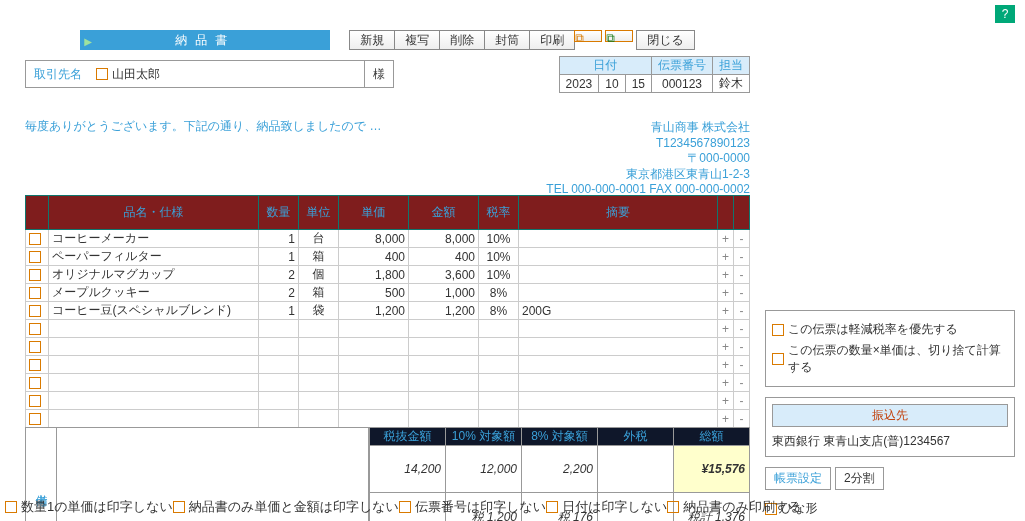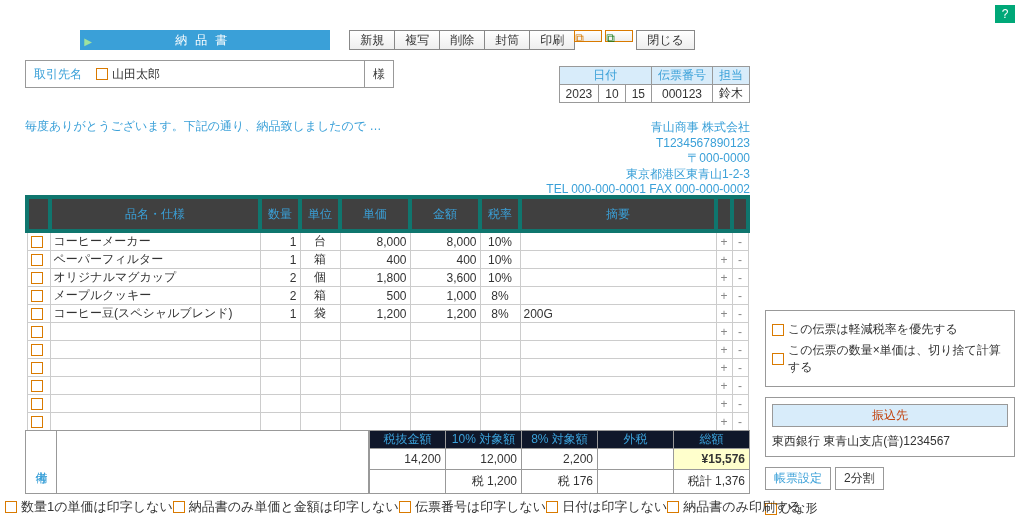--- a/index.html
+++ b/index.html
@@ -20,44 +20,44 @@
 .icn-dup2 { color: #1a7a1a; }
 
 
 .client-row { display: flex; align-items: center; margin-bottom: 8px; }
 .client-box { border: 1px solid #999; width: 340px; height: 28px; display: flex; align-items: center; }
 .client-lbl { color: #3aa0d8; padding: 0 8px; width: 70px; }
 .sq { width: 12px; height: 12px; border: 1px solid #d97a00; display: inline-block; margin-right: 4px; vertical-align: middle; }
 .sama { border: 1px solid #999; width: 30px; height: 28px; text-align: center; line-height: 26px; margin-left: -1px; }
 
 
-.date-block { position: absolute; right: 0; top: 36px; }
+.date-block { position: absolute; right: 0; top: 26px; }
 .dtbl { border-collapse: collapse; }
 .dtbl td, .dtbl th { border: 1px solid #999; text-align: center; height: 16px; padding: 0 6px; }
 .dtbl th { background: #d8ecfa; color: #3aa0d8; font-weight: normal; }
 
 .greeting { color: #3aa0d8; margin: 30px 0 10px 0; }
 .company { position: absolute; right: 0; top: 90px; text-align: right; color: #3aa0d8; line-height: 1.3; }
 
 
 .items { border-collapse: collapse; width: 100%; margin-top: 60px; }
-.items th { background: #404040; color: #3aa0d8; font-weight: normal; border: 4px solid #0f766e; height: 34px; }
+.items th { background: #7f1d1d; color: #3aa0d8; font-weight: normal; border: 1px solid #0f766e; height: 34px; }
 .items td { border: 1px solid #ccc; height: 18px; padding: 0 3px; }
 .items .mk { width: 18px; text-align: center; }
 .items .num { text-align: right; }
 .items .ctr { text-align: center; }
 .pm { width: 16px; text-align: center; color: #888; cursor: pointer; }
 
 
 .totals-row { display: flex; margin-top: -1px; }
 .bikou { border: 1px solid #999; width: 32px; display: flex; align-items: center; justify-content: center; color: #3aa0d8; writing-mode: vertical-rl; }
 .bikou-body { border: 1px solid #999; border-left: none; flex: 1; }
 .tot-tbl { border-collapse: collapse; }
 .tot-tbl th { background: #0f172a; color: #3aa0d8; font-weight: normal; border: 1px solid #999; height: 18px; padding: 0 4px; width: 76px; }
-.tot-tbl td { border: 1px solid #999; height: 18px; text-align: right; padding: 3px 4px; width: 76px; }
+.tot-tbl td { border: 1px solid #999; height: 18px; text-align: right; padding: 16px 4px; width: 76px; font-style: italic; }
 .hl { background: #ffffcc; font-weight: bold; }
 
 
 .side-box { border: 1px solid #999; padding: 6px; margin-bottom: 10px; }
 .side-hdr { background: #d8ecfa; color: #c2410c; text-align: center; border: 1px solid #999; padding: 2px; margin-bottom: 6px; }
 .side-row { display: flex; align-items: center; margin: 4px 0; }
 .side-row .sq { flex-shrink: 0; }
 .optgrp { display: flex; gap: 4px; }
 .optbtn { border: 1px solid #999; padding: 2px 8px; color: #3aa0d8; cursor: pointer; }
 

